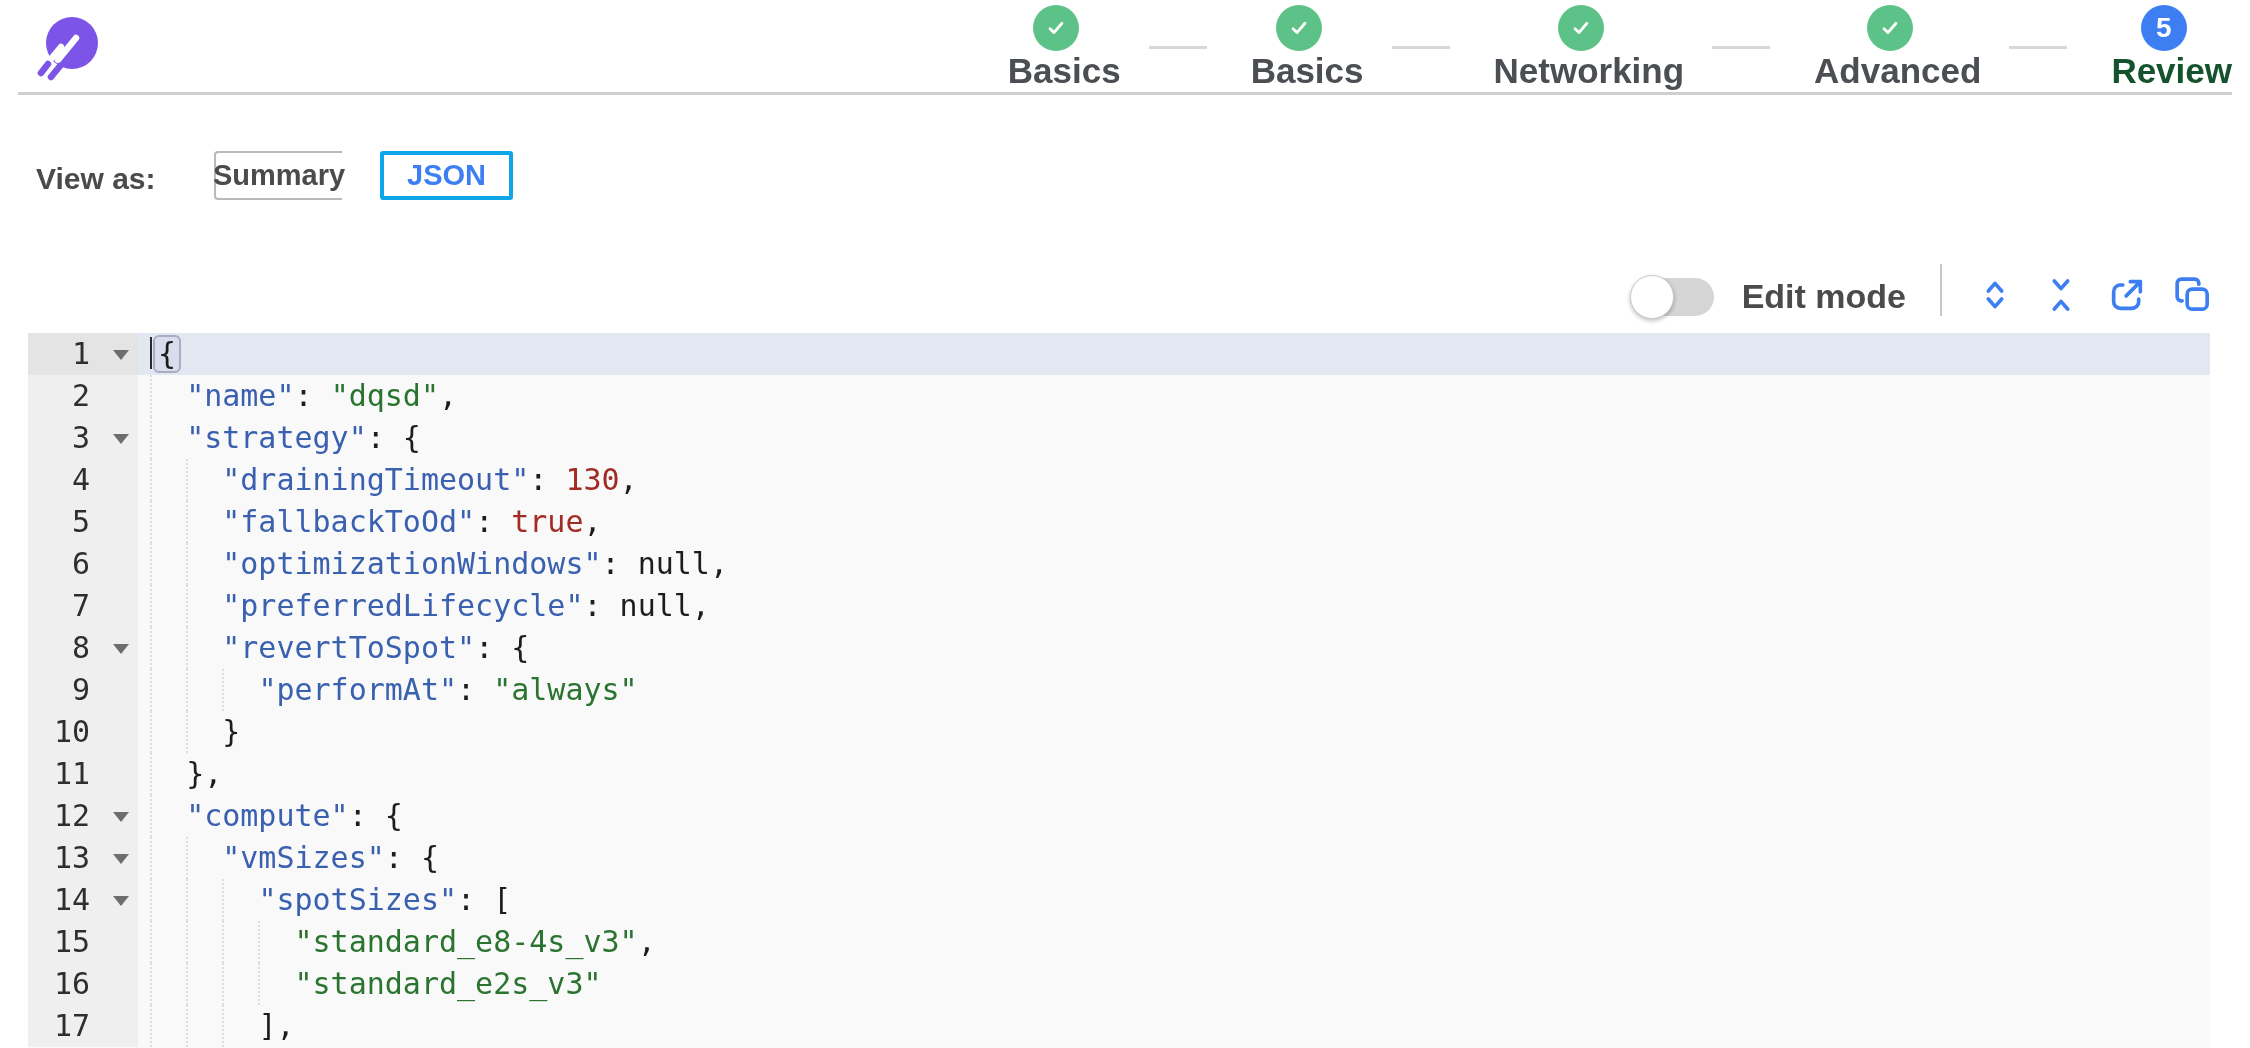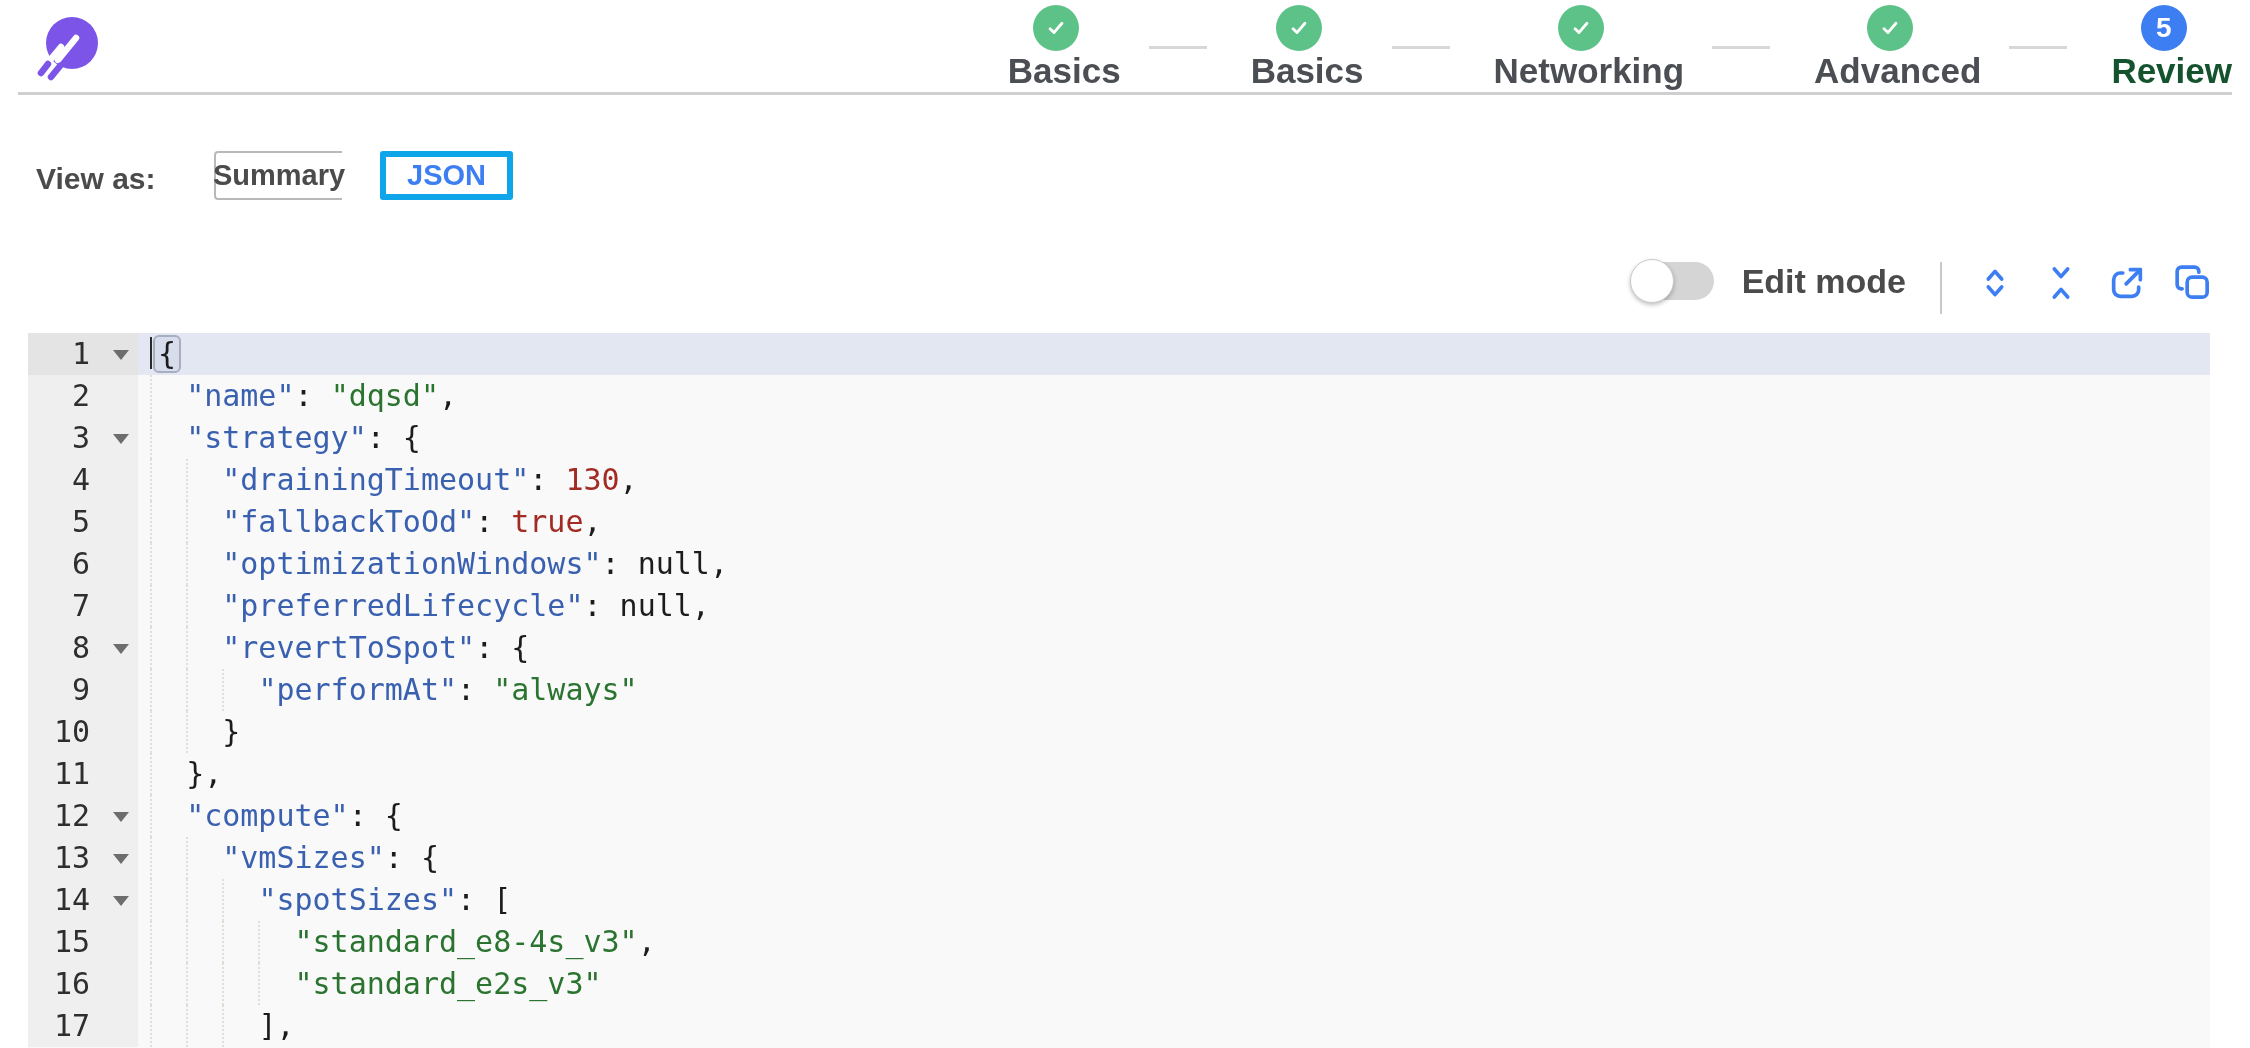--- a/index.html
+++ b/index.html
@@ -20,23 +20,23 @@
   .step-circle.done { background:#5dc287; }
   .step-circle.current { background:#3d7ef2; color:#fff; font-size:28px; font-weight:700; }
   .step-label { margin-left:16px; font-size:35px; font-weight:600; color:#4b4e53; white-space:nowrap; }
   .step-label.current { color:#14532d; }
   .step-connector { width:58px; height:3px; background:#d8d8d8; margin:0 28px; }
   
   .viewas-label { position:absolute; left:36px; top:162px; font-size:30px; font-weight:700; color:#4b4b4b; }
   .viewas-group { position:absolute; left:176px; top:151px; height:49px; display:flex; }
   .vbtn { display:flex; align-items:center; justify-content:center; background:#fff; font-size:29px; font-weight:700; cursor:pointer;margin-left:38px; }
   .vbtn.plain { width:128px; border:2px solid #b9b9b9; border-right:none; border-radius:4px 0 0 4px; color:#4b4b4b; }
-  .vbtn.selected { width:133px; border:6px solid #0ea5e9; border-radius:3px; color:#3d7ef2; }
-  
-  .ed-toolbar { position:absolute; right:36px; top:262px; height:54px; display:flex; align-items:flex-start; }
+  .vbtn.selected { width:133px; border:4px solid #0ea5e9; border-radius:3px; color:#3d7ef2; }
+  
+  .ed-toolbar { position:absolute; right:36px; top:262px; height:54px; display:flex; align-items:flex-end; }
   .toggle { position:relative; width:82px; height:38px; border-radius:19px; background:#d5d5d5; flex:none; cursor:pointer; }
   .toggle-knob { position:absolute; left:-2px; top:-3px; width:44px; height:44px; border-radius:50%; background:#fff; border:1px solid #cbcbcb; box-shadow:0 2px 4px rgba(0,0,0,0.25); }
   .editmode-label { margin-left:28px; font-size:34px; font-weight:600; color:#4b4b4b; white-space:nowrap; }
   .tdivider { width:2px; height:52px; background:#c8c8c8; margin:0 28px 0 34px; }
   .icon-btn { width:42px; height:42px; margin-left:24px; display:flex; align-items:center; justify-content:center; cursor:pointer; }
   .icon-btn svg { width:40px; height:40px; }
   
   .editor { position:absolute; left:28px; top:333px; width:2182px; height:715px; background:#f9f9f9;
             font-family:"DejaVu Sans Mono", monospace; font-size:30px; }
   .ed-line { display:flex; height:42px; line-height:42px; }

